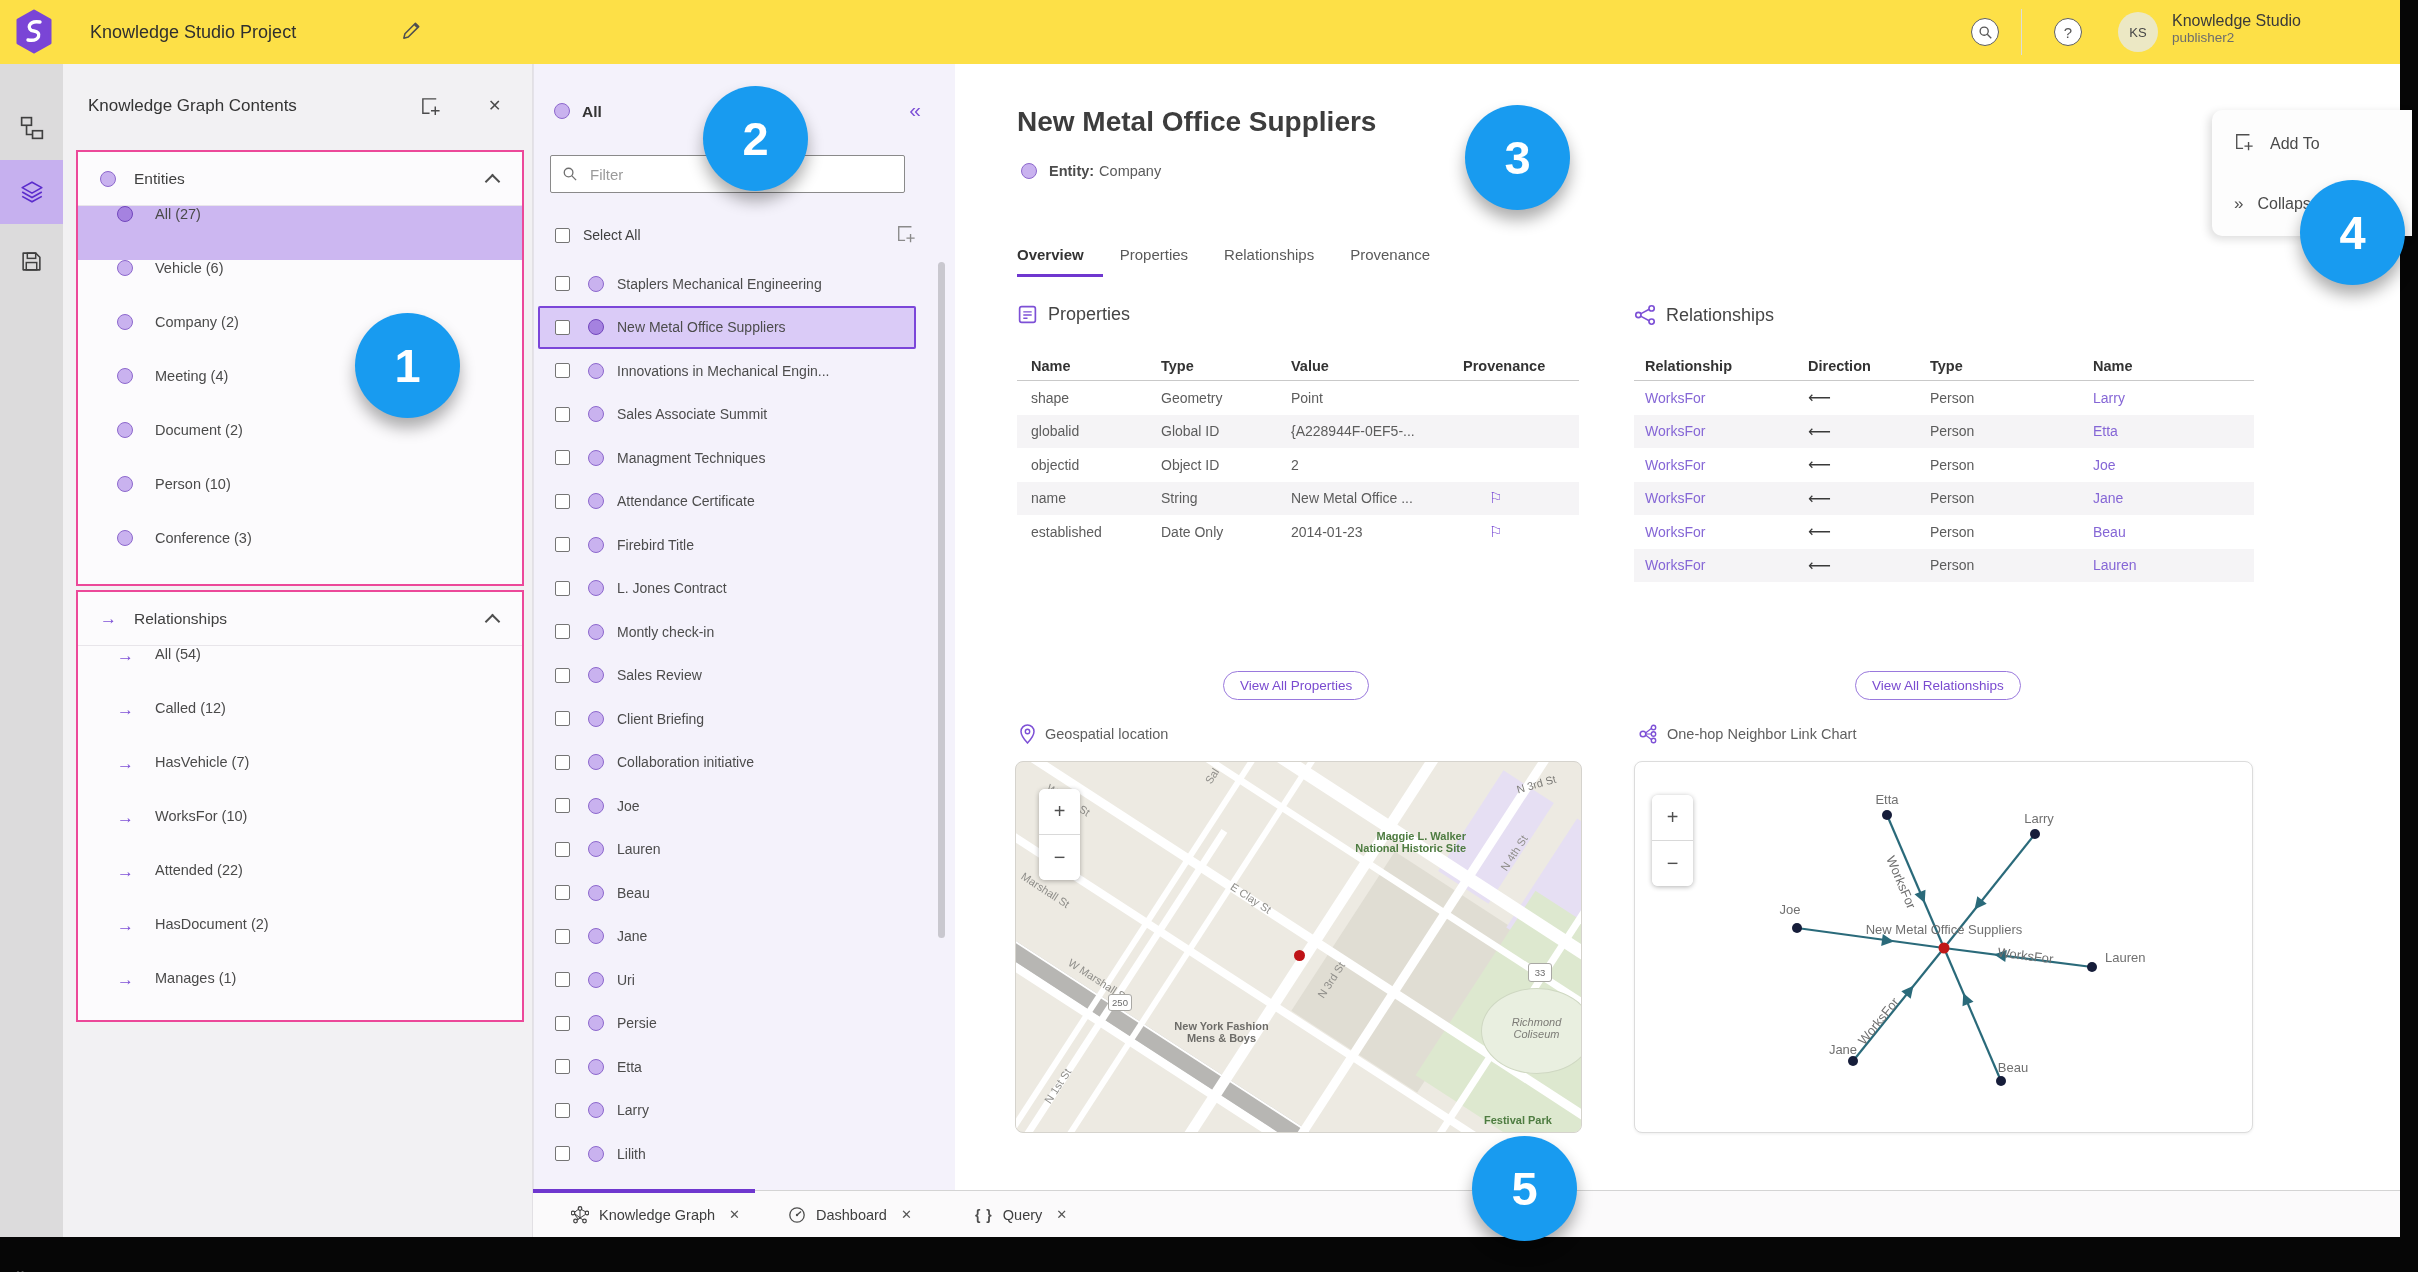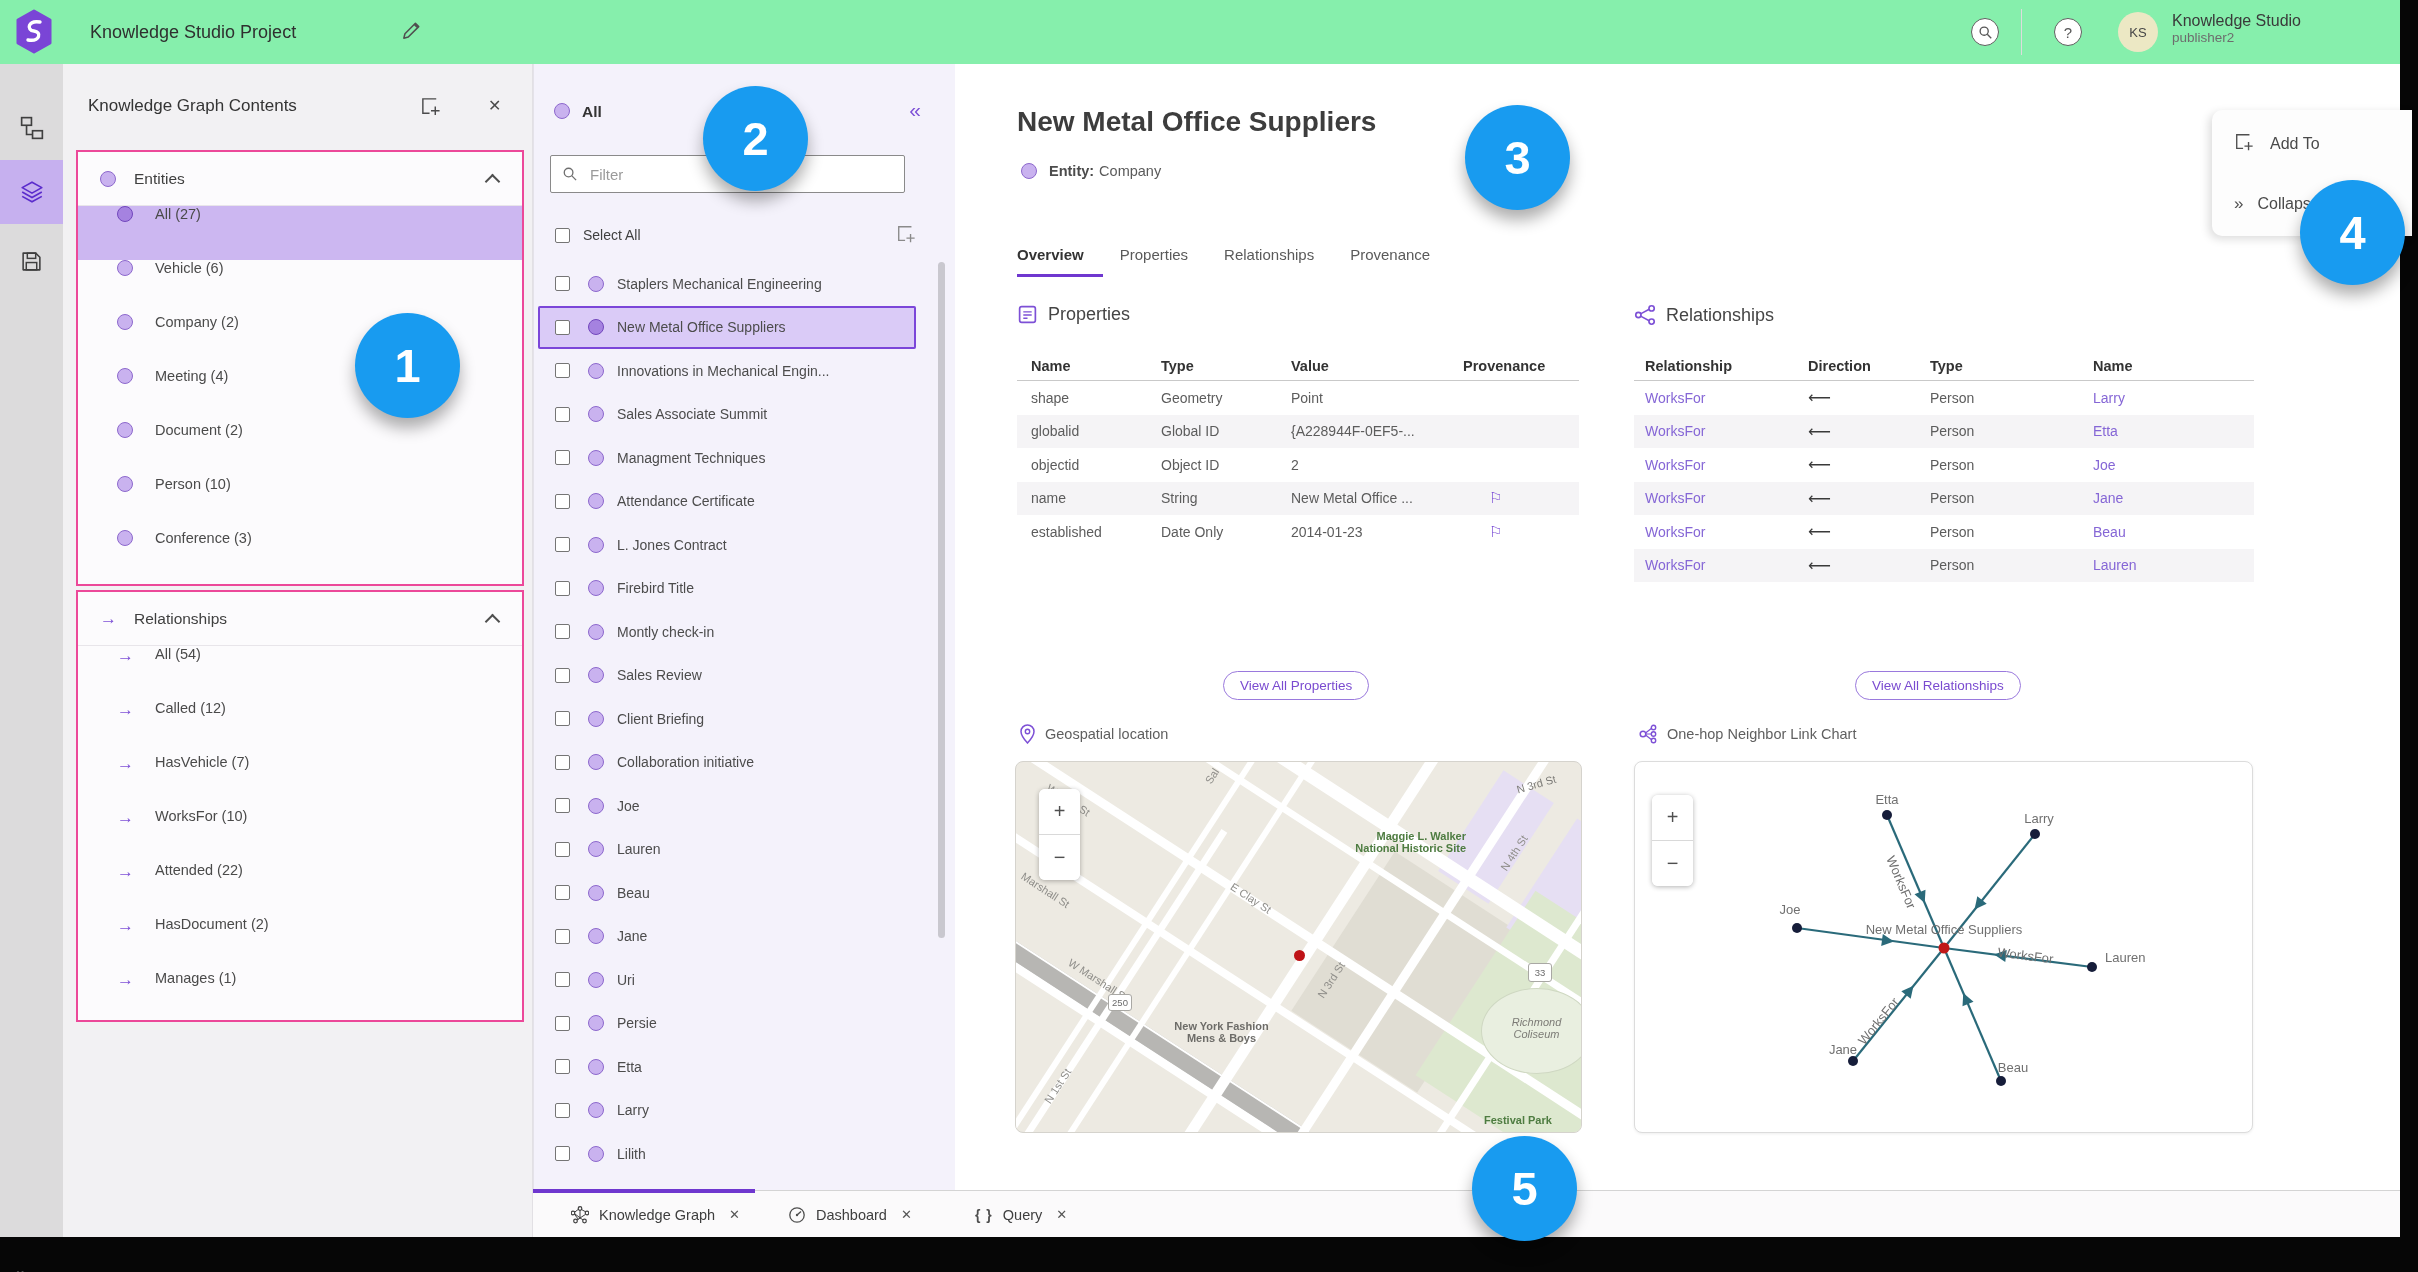--- a/index.html
+++ b/index.html
@@ -2,21 +2,21 @@
 <html><head>
 <meta charset="utf-8">
 <style>
   html,body{margin:0;padding:0;background:#060606;}
   .screen{position:relative;width:2418px;height:1272px;background:#060606;overflow:hidden;
           font-family:"Liberation Sans","DejaVu Sans",sans-serif;-webkit-font-smoothing:antialiased;}
   .abs{position:absolute;}
   .app{position:absolute;left:0;top:0;width:2400px;height:1237px;background:#ffffff;}
 
   
-  .topbar{position:absolute;left:0;top:0;width:2400px;height:64px;background:#86efac;border-bottom:1px solid #e4e3e6;}
+  .topbar{position:absolute;left:0;top:0;width:2400px;height:64px;background:#fde047;border-bottom:1px solid #e4e3e6;}
   .app-title{position:absolute;left:90px;top:0;line-height:64px;font-size:18px;font-weight:500;color:#2f2f2f;}
   .pencil{position:absolute;left:400px;top:20px;}
   .tb-circle{position:absolute;top:18px;width:28px;height:28px;border:1.5px solid #5f5f5f;border-radius:50%;
              display:flex;align-items:center;justify-content:center;box-sizing:border-box;background:#fff;}
   .tb-divider{position:absolute;left:2021px;top:9px;width:1px;height:46px;background:#dcdcdc;}
   .help-q{font-size:15px;color:#565656;}
   .avatar{position:absolute;left:2118px;top:12px;width:40px;height:40px;border-radius:50%;background:#ece8c4;
           display:flex;align-items:center;justify-content:center;font-size:13px;font-weight:400;color:#474747;}
   .user-block{position:absolute;left:2172px;top:12px;line-height:1.15;}
   .user-name{font-size:16px;color:#3a3a3a;font-weight:500;}
@@ -339,26 +339,26 @@
         <span>Managment Techniques</span>
       </div>
           <div class="frow">
         <span class="checkbox"></span>
         <span class="dot"></span>
         <span>Attendance Certificate</span>
       </div>
           <div class="frow">
         <span class="checkbox"></span>
         <span class="dot"></span>
+        <span>Firebird Title</span>
+      </div>
+          <div class="frow">
+        <span class="checkbox"></span>
+        <span class="dot"></span>
         <span>L. Jones Contract</span>
-      </div>
-          <div class="frow">
-        <span class="checkbox"></span>
-        <span class="dot"></span>
-        <span>Firebird Title</span>
       </div>
           <div class="frow">
         <span class="checkbox"></span>
         <span class="dot"></span>
         <span>Montly check-in</span>
       </div>
           <div class="frow">
         <span class="checkbox"></span>
         <span class="dot"></span>
         <span>Sales Review</span>

